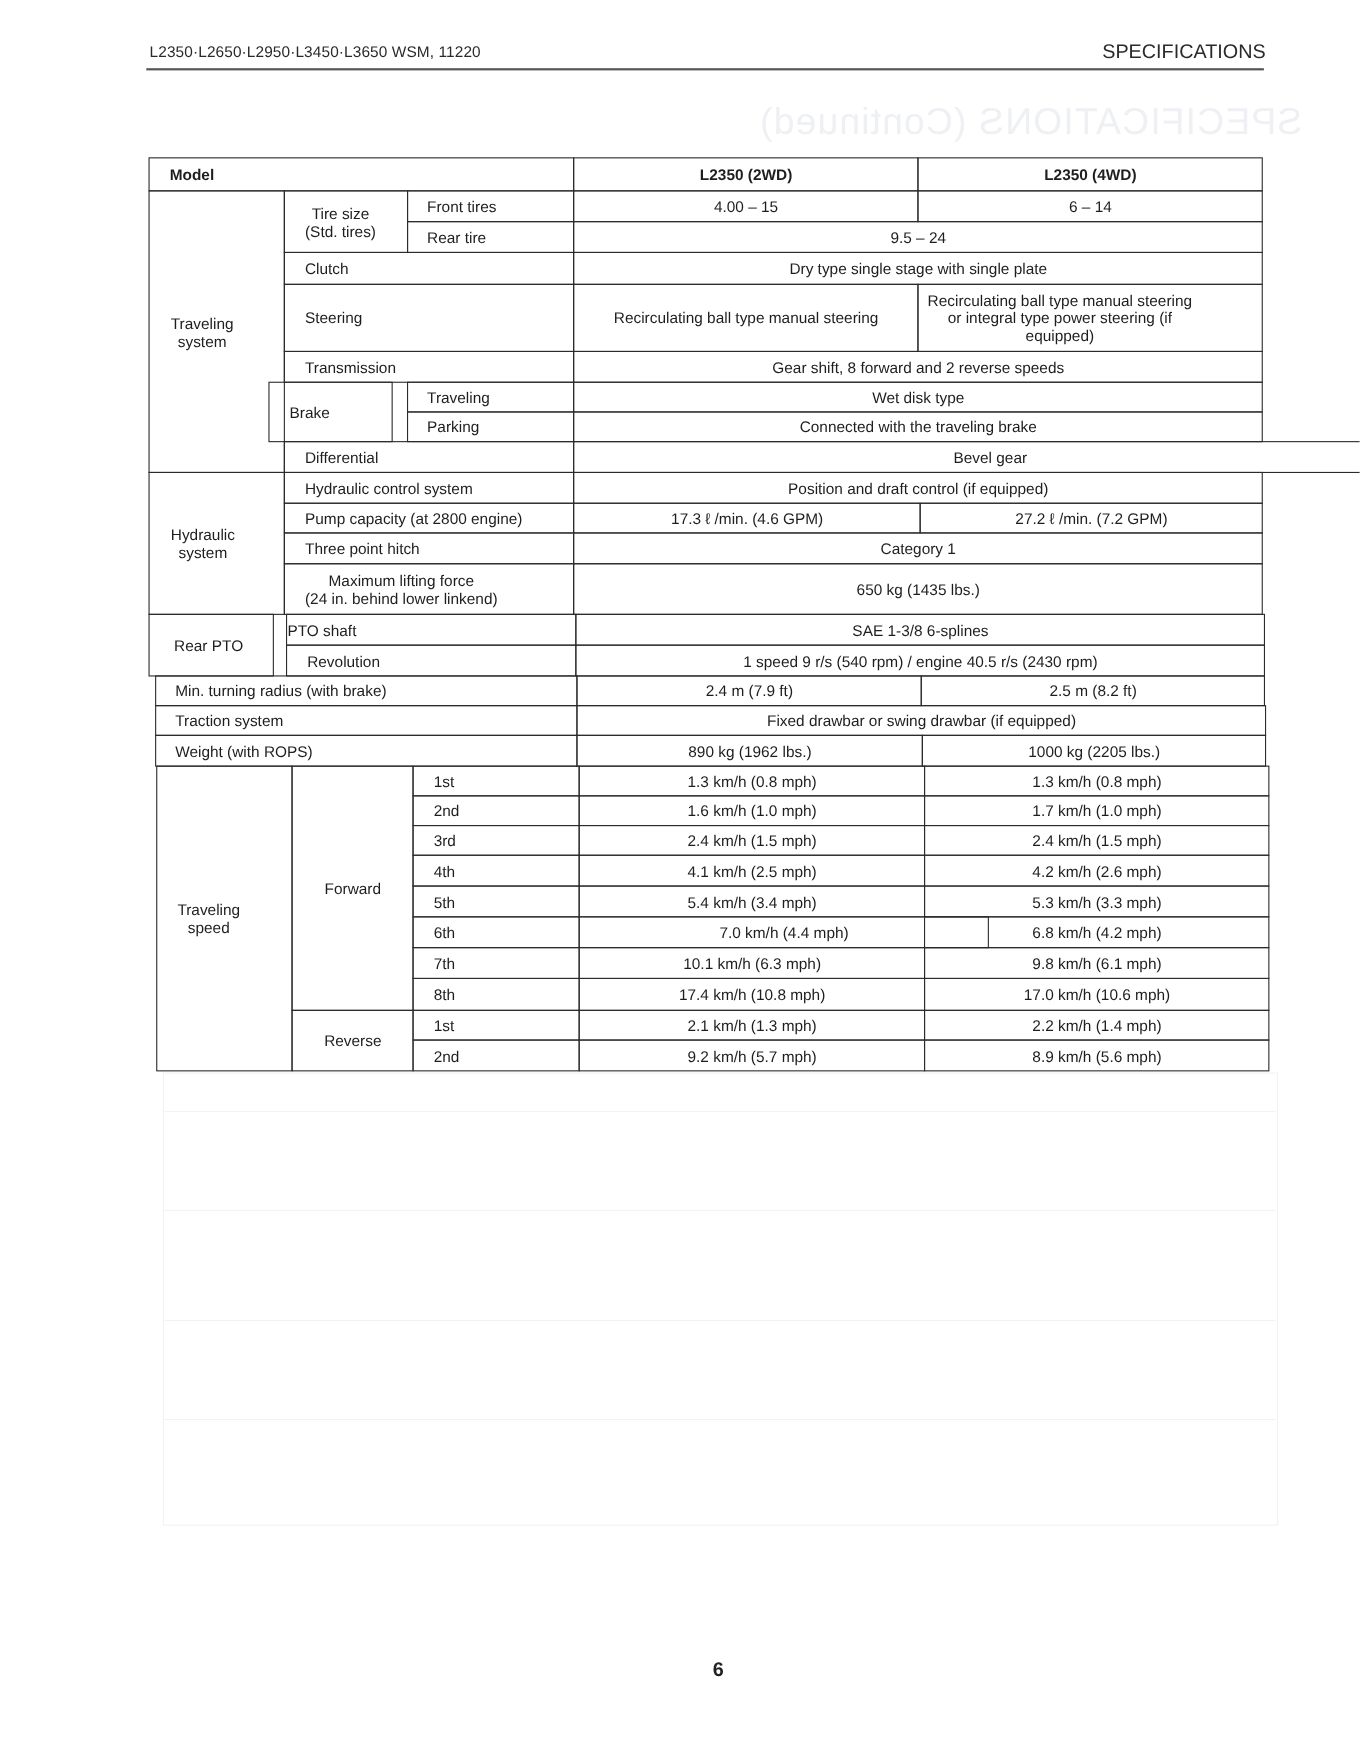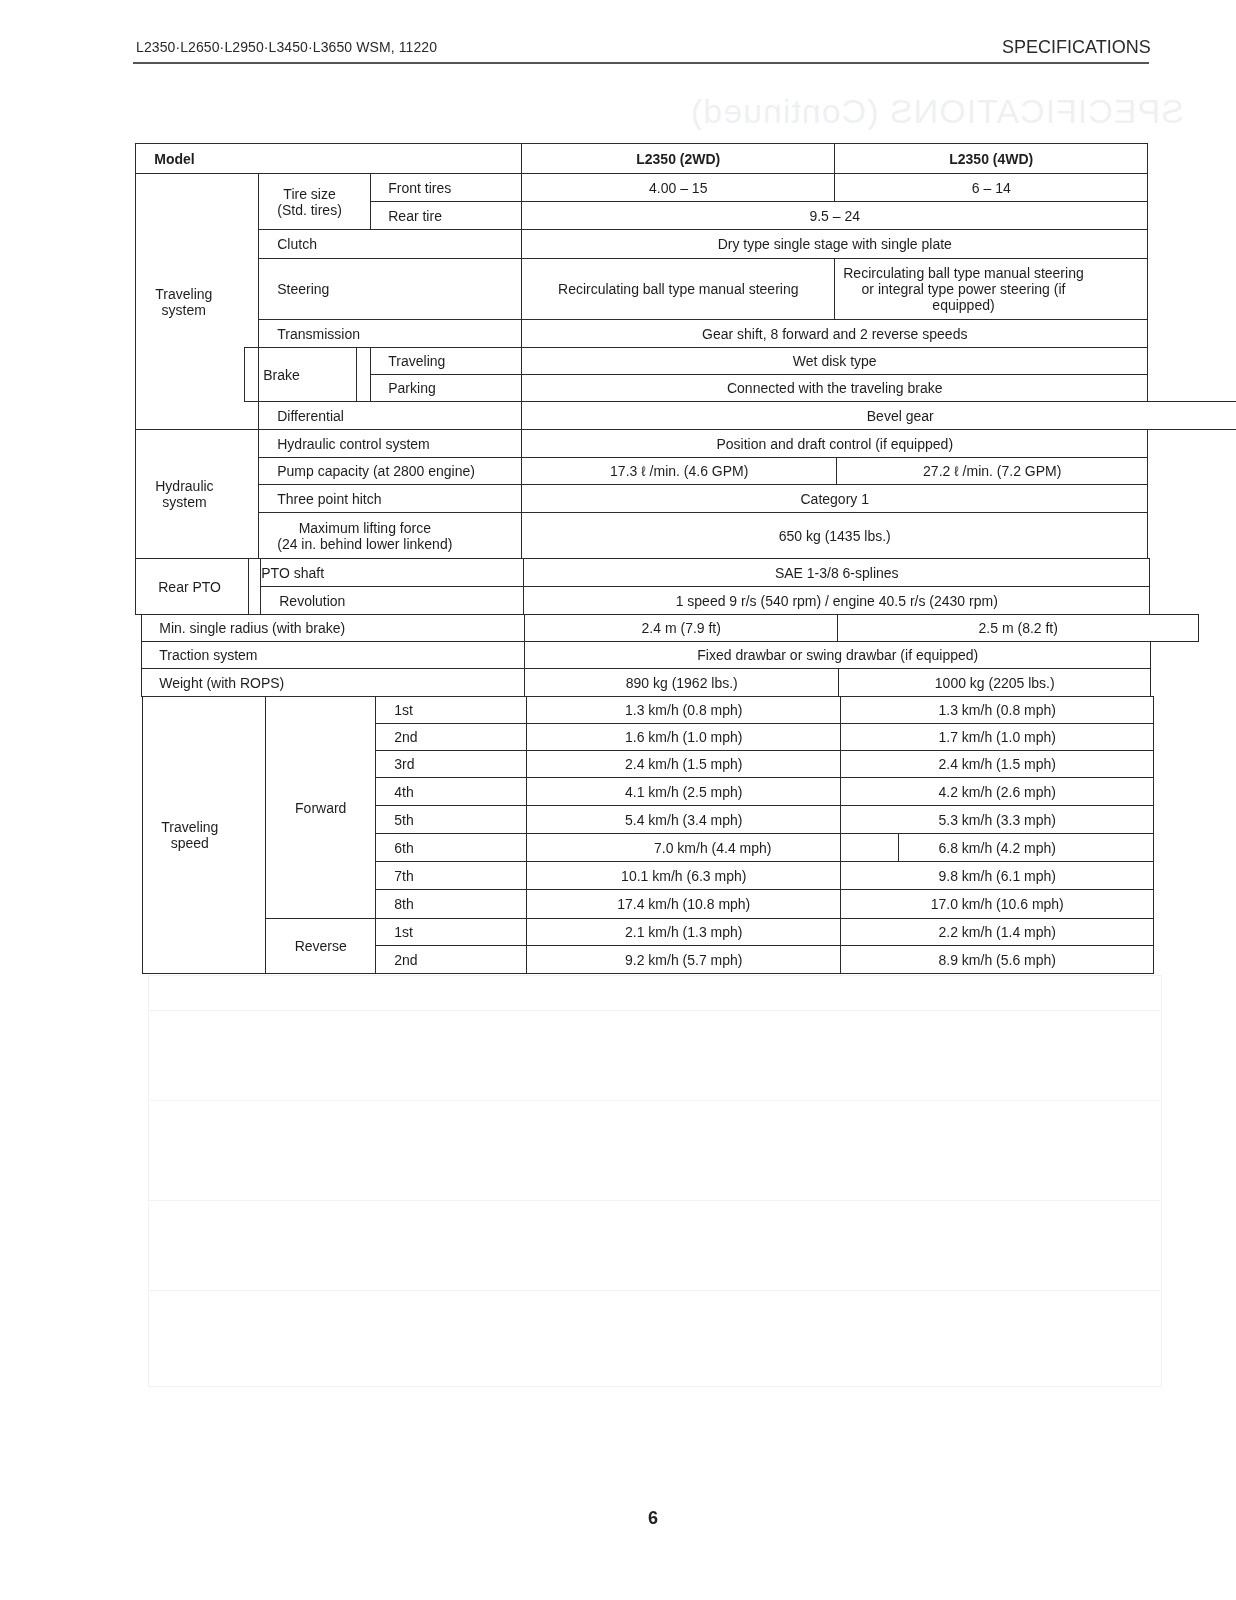--- a/index.html
+++ b/index.html
@@ -105,23 +105,23 @@
 (24 in. behind lower linkend)</span>
     </div>
   <div class="cell c" style="left:522px;top:513px;width:627px;height:47px">650 kg (1435 lbs.)</div>
 
   <div class="cell l" style="left:136px;top:559px;width:114px;height:57px;padding-left:22px">Rear PTO</div>
   <div class="cell l" style="left:261px;top:559px;width:264px;height:29px;padding-left:0">PTO shaft</div>
   <div class="cell c" style="left:524px;top:559px;width:627px;height:29px">SAE 1-3/8 6-splines</div>
   <div class="cell l" style="left:261px;top:587px;width:264px;height:29px;padding-left:18px">Revolution</div>
   <div class="cell c" style="left:524px;top:587px;width:627px;height:29px">1 speed 9 r/s (540 rpm) / engine 40.5 r/s (2430 rpm)</div>
 
-  <div class="cell l" style="left:142px;top:615px;width:384px;height:28px;padding-left:17px">Min. single radius (with brake)</div>
+  <div class="cell l" style="left:142px;top:615px;width:384px;height:28px;padding-left:17px">Min. turning radius (with brake)</div>
   <div class="cell c" style="left:525px;top:615px;width:314px;height:28px">2.4 m (7.9 ft)</div>
-  <div class="cell c" style="left:838px;top:615px;width:362px;height:28px">2.5 m (8.2 ft)</div>
+  <div class="cell c" style="left:838px;top:615px;width:313px;height:28px">2.5 m (8.2 ft)</div>
 
   <div class="cell l" style="left:142px;top:642px;width:384px;height:28px;padding-left:17px">Traction system</div>
   <div class="cell c" style="left:525px;top:642px;width:627px;height:28px">Fixed drawbar or swing drawbar (if equipped)</div>
 
   <div class="cell l" style="left:142px;top:669px;width:384px;height:29px;padding-left:17px">Weight (with ROPS)</div>
   <div class="cell c" style="left:525px;top:669px;width:315px;height:29px">890 kg (1962 lbs.)</div>
   <div class="cell c" style="left:839px;top:669px;width:313px;height:29px">1000 kg (2205 lbs.)</div>
 
   <div class="cell l" style="left:143px;top:697px;width:124px;height:278px;padding-left:18px">
       <span class="ml">Traveling

